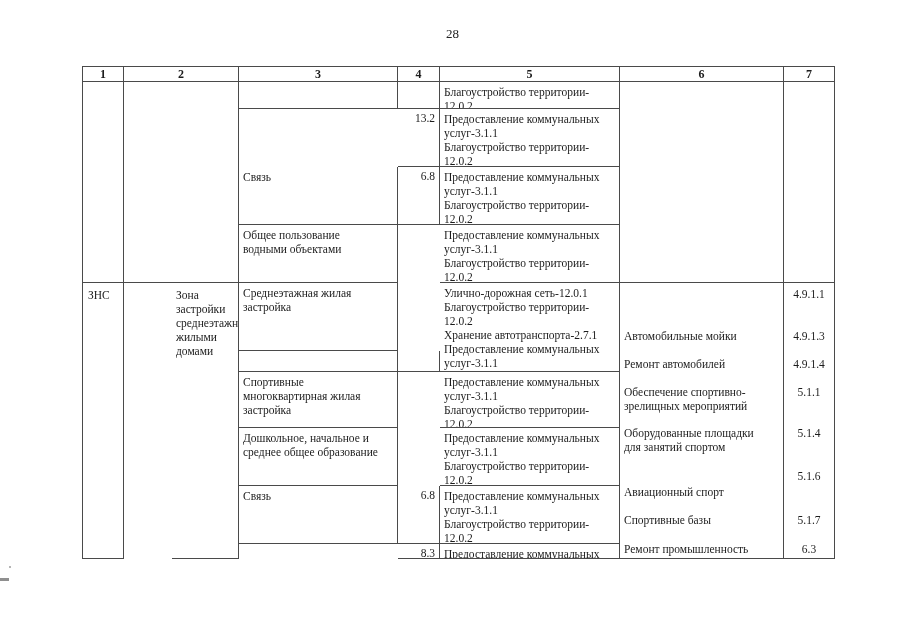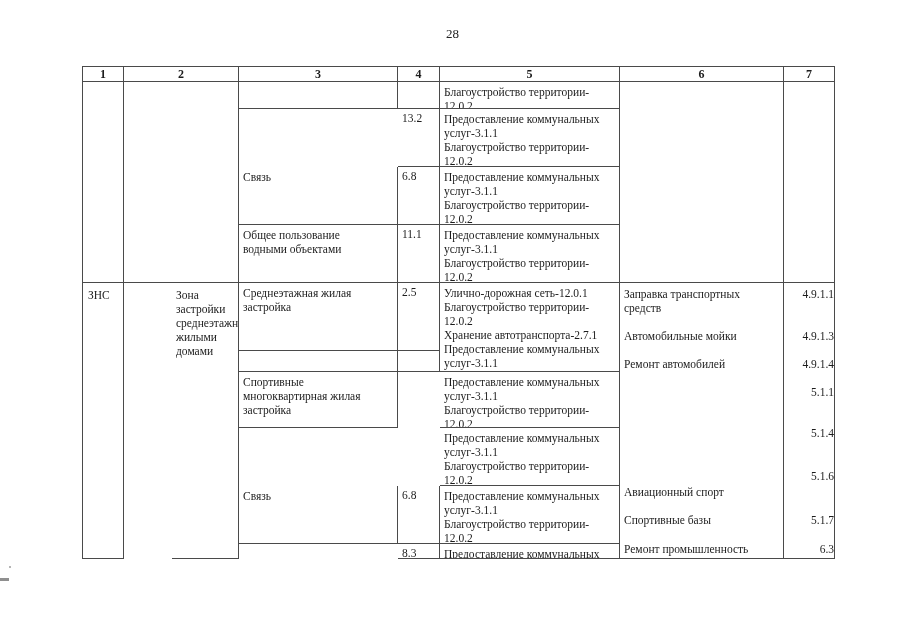--- a/index.html
+++ b/index.html
@@ -37,33 +37,33 @@
     white-space: pre-line;
     overflow: hidden;
   }
   .hdr {
     text-align: center;
     font-weight: bold;
     font-size: 12px;
     line-height: 13px;
     padding-top: 1px;
   }
-  .num { text-align: left; padding-top: 2px; }
+  .num { text-align: right; padding-top: 2px; }
   .zone-code { padding-top: 5px; padding-left: 5px; }
   .zone-name { padding-top: 5px; margin-left: 48px; }
   .usecell { padding-top: 3px; }
   .rel { position: relative; padding: 0; }
   .cu {
     position: absolute;
     left: 4px; right: 2px;
     white-space: pre-line;
   }
   .cu.code {
     left: 0; right: 0;
-    text-align: right;
+    text-align: center;
   }
   .scan-artifact {
     position: absolute;
     left: 0; top: 578px;
     width: 9px; height: 3px;
     background: #8f8f8f;
   }
   .scan-dot {
     position: absolute;
     left: 9px; top: 566px;
@@ -105,71 +105,73 @@
 
   <div class="cell usecell" style="grid-area:4/3">Связь</div>
   <div class="cell num" style="grid-area:4/4">6.8</div>
   <div class="cell usecell" style="grid-area:4/5">Предоставление коммунальных
 услуг-3.1.1
 Благоустройство территории-
 12.0.2</div>
 
   <div class="cell usecell" style="grid-area:5/3">Общее пользование
 водными объектами</div>
-  <div class="cell num" style="grid-area:5/4">11.1</div>
   <div class="cell usecell" style="grid-area:5/5">Предоставление коммунальных
 услуг-3.1.1
 Благоустройство территории-
 12.0.2</div>
 
   <div class="cell zone-code" style="grid-area:6/1/12/2">ЗНС</div>
   <div class="cell zone-name" style="grid-area:6/2/12/3">Зона застройки
 среднеэтажными
 жилыми домами</div>
 
   <div class="cell usecell" style="grid-area:6/3">Среднеэтажная жилая
 застройка</div>
-  <div class="cell num" style="grid-area:6/4">2.5</div>
   <div class="cell" style="grid-area:7/3"></div>
   <div class="cell" style="grid-area:7/4"></div>
   <div class="cell usecell" style="grid-area:6/5/8/6">Улично-дорожная сеть-12.0.1
 Благоустройство территории-
 12.0.2
 Хранение автотранспорта-2.7.1
 Предоставление коммунальных
 услуг-3.1.1</div>
 
   <div class="cell usecell" style="grid-area:8/3">Спортивные
 многоквартирная жилая
 застройка</div>
   <div class="cell usecell" style="grid-area:8/5">Предоставление коммунальных
 услуг-3.1.1
 Благоустройство территории-
 12.0.2</div>
 
+  <div class="cell usecell" style="grid-area:9/3">Дошкольное, начальное и
+среднее общее образование</div>
   <div class="cell usecell" style="grid-area:9/5">Предоставление коммунальных
 услуг-3.1.1
 Благоустройство территории-
 12.0.2</div>
 
   <div class="cell usecell" style="grid-area:10/3">Связь</div>
   <div class="cell num" style="grid-area:10/4">6.8</div>
   <div class="cell usecell" style="grid-area:10/5">Предоставление коммунальных
 услуг-3.1.1
 Благоустройство территории-
 12.0.2</div>
 
   <div class="cell num" style="grid-area:11/4">8.3</div>
   <div class="cell usecell" style="grid-area:11/5">Предоставление коммунальных</div>
 
   <div class="cell rel" style="grid-area:6/6/12/7">
-    <div class="cu" style="top:4px">Заправка транспортных
-средств</div>
     <div class="cu" style="top:46px">Автомобильные мойки</div>
     <div class="cu" style="top:74px">Ремонт автомобилей</div>
+    <div class="cu" style="top:102px">Обеспечение спортивно-
+зрелищных мероприятий</div>
+    <div class="cu" style="top:143px">Оборудованные площадки
+для занятий спортом</div>
     <div class="cu" style="top:202px">Авиационный спорт</div>
     <div class="cu" style="top:230px">Спортивные базы</div>
     <div class="cu" style="top:259px">Ремонт промышленность</div>
   </div>
 
   <div class="cell rel" style="grid-area:6/7/12/8">
     <div class="cu code" style="top:4px">4.9.1.1</div>
     <div class="cu code" style="top:46px">4.9.1.3</div>
     <div class="cu code" style="top:74px">4.9.1.4</div>
     <div class="cu code" style="top:102px">5.1.1</div>

